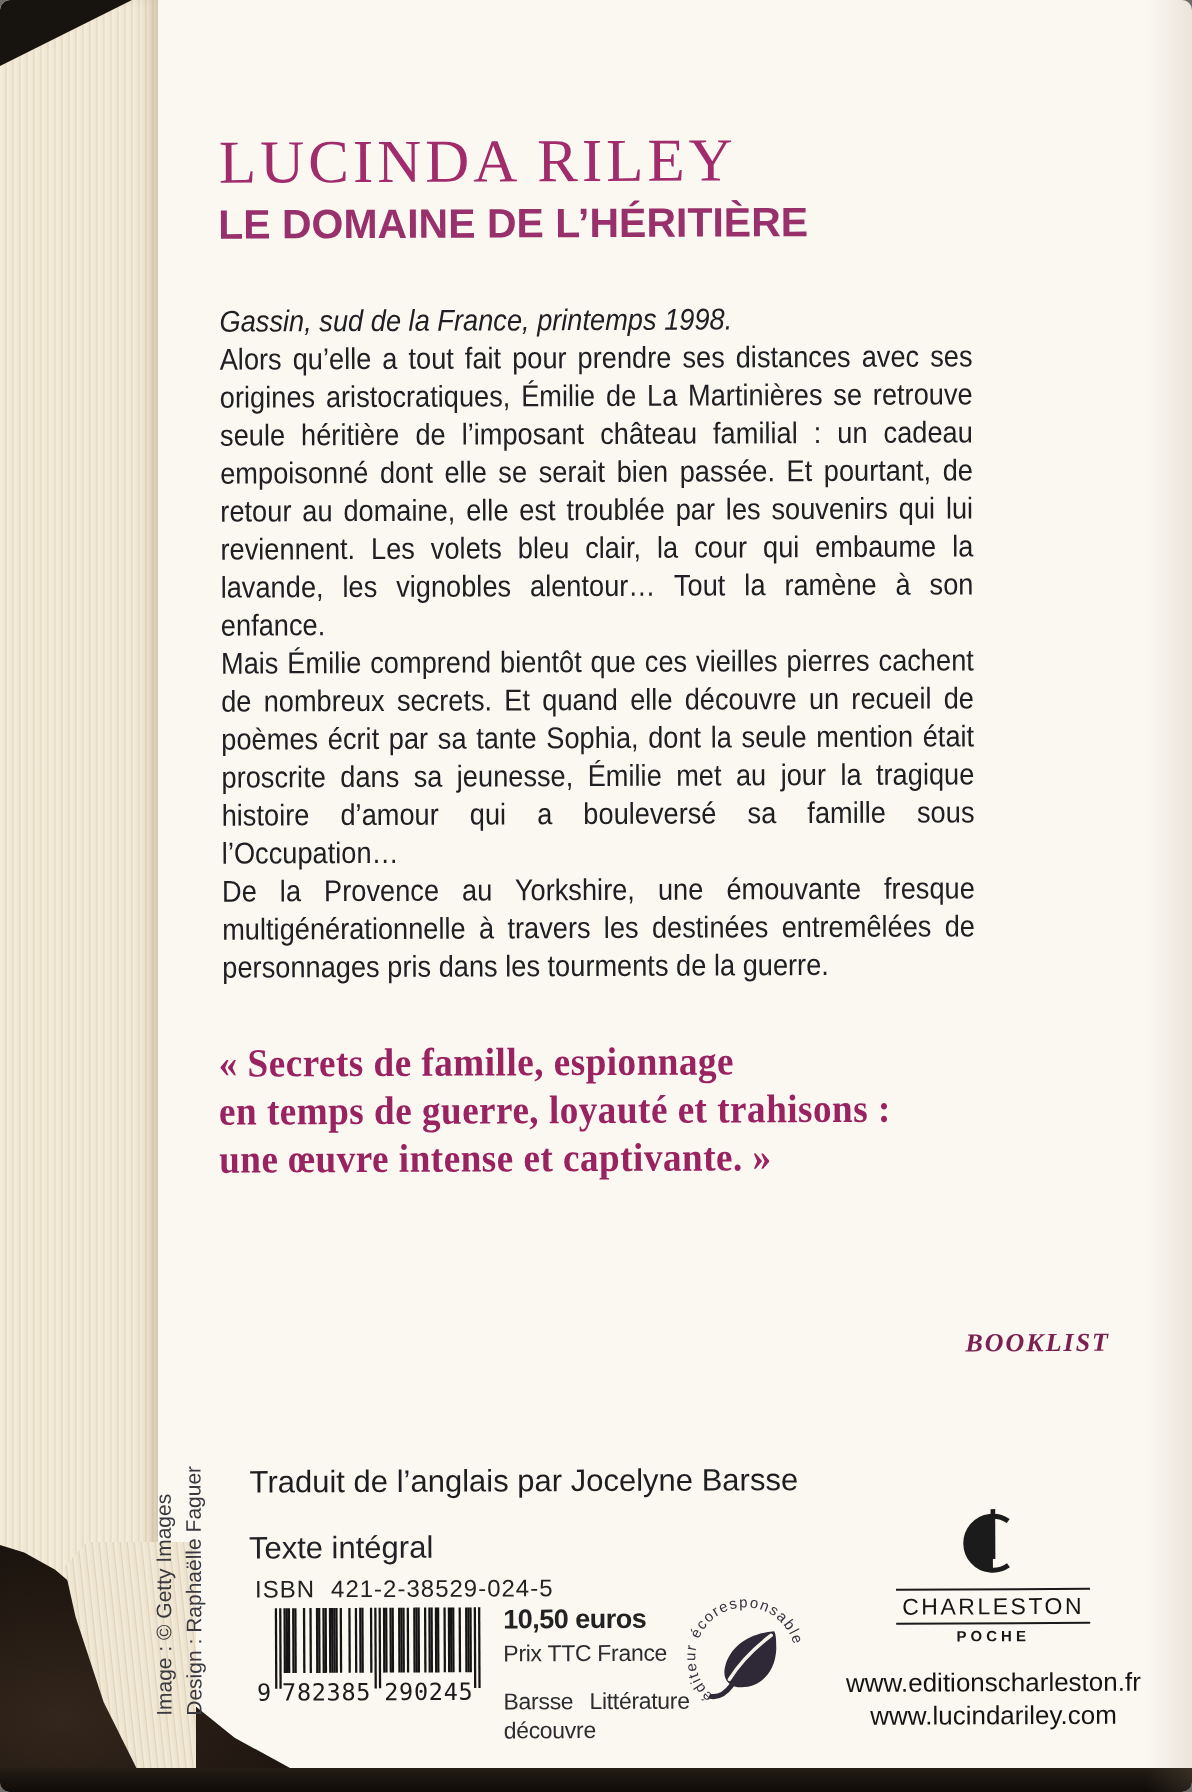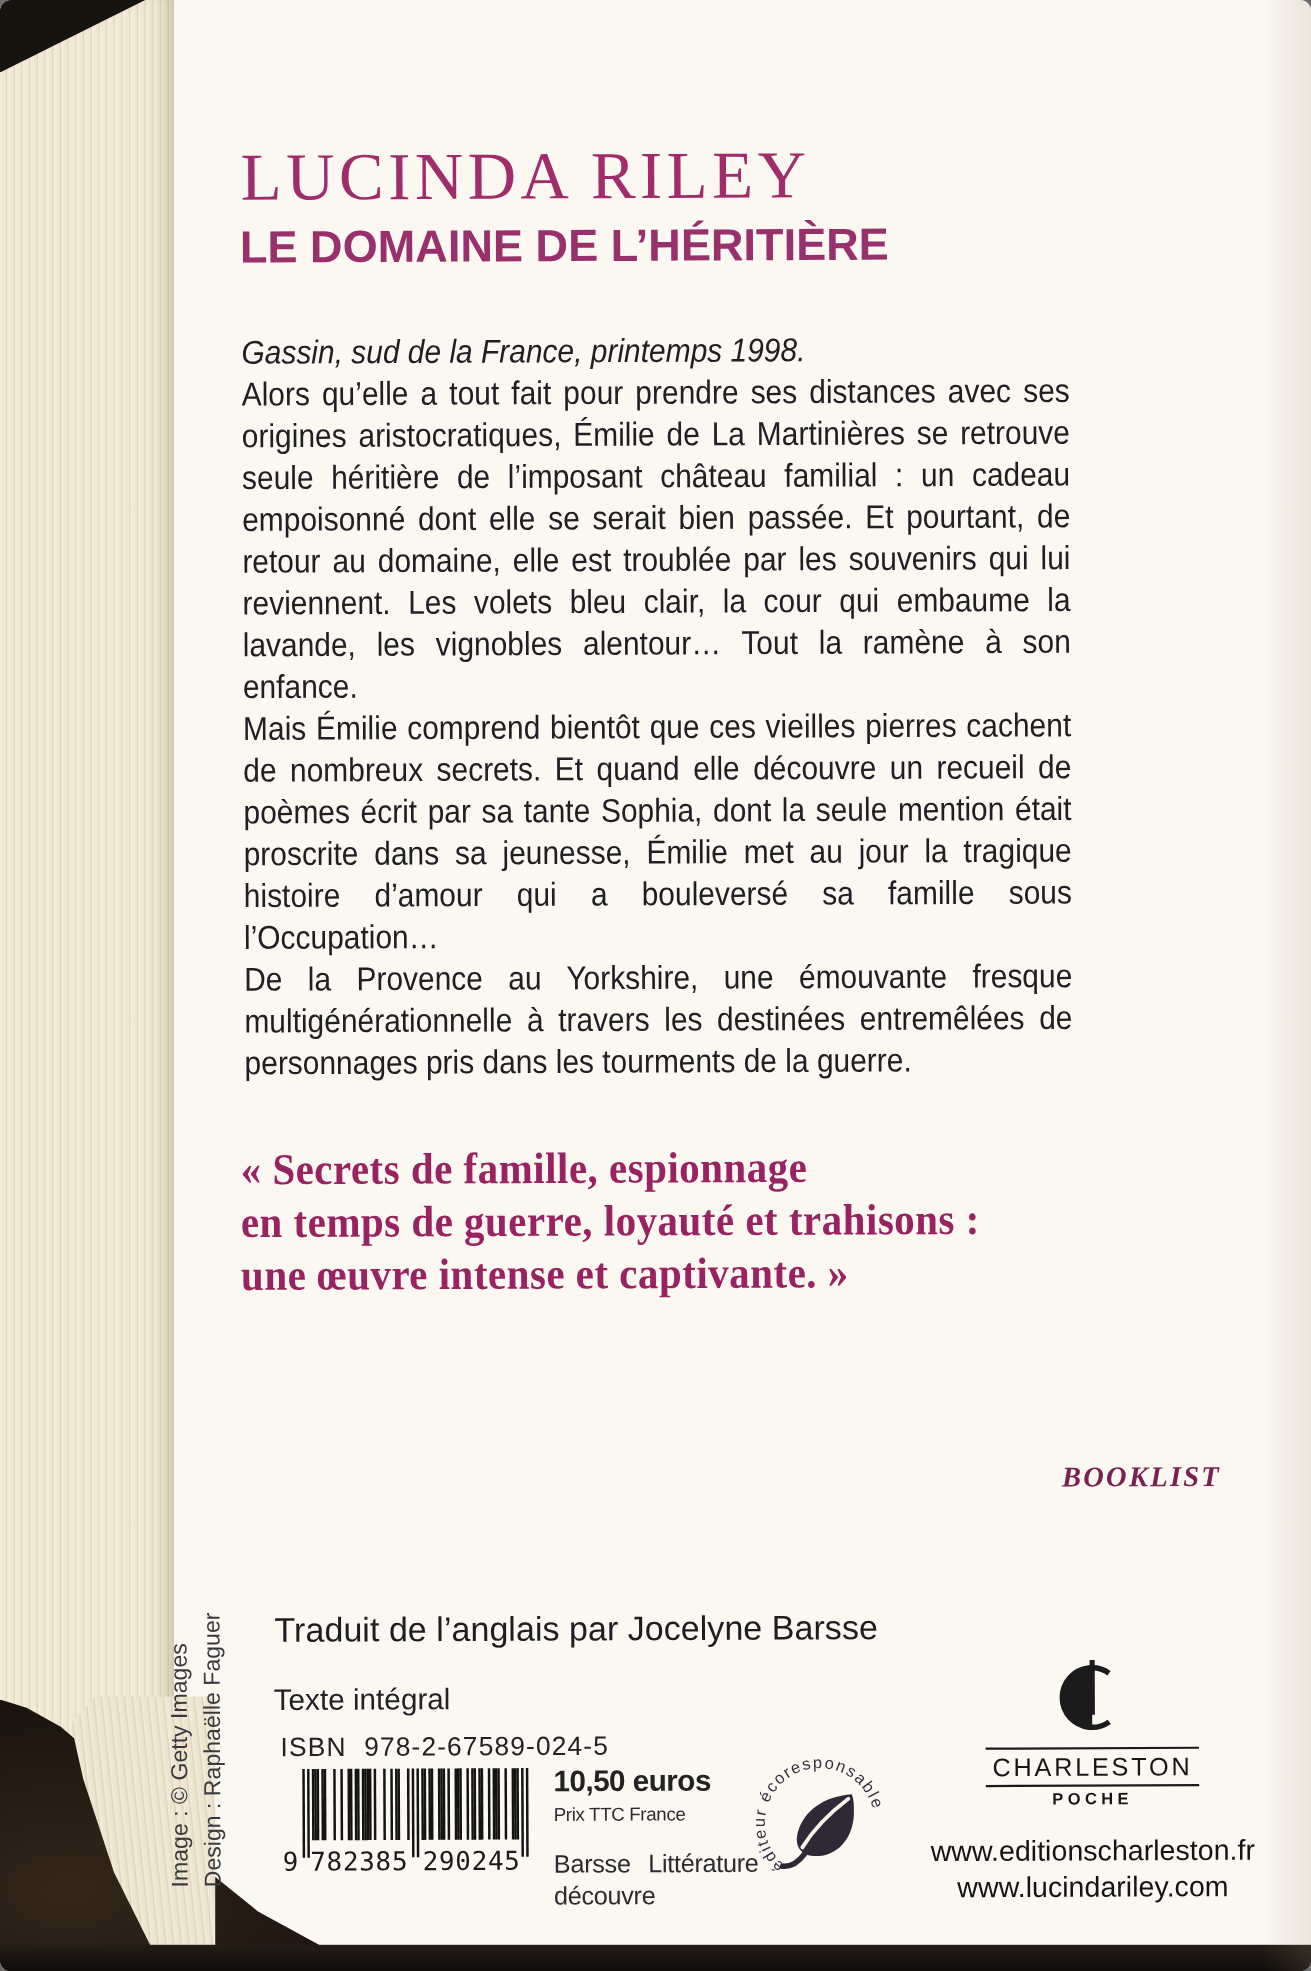--- a/index.html
+++ b/index.html
@@ -69,31 +69,31 @@
   }
   .quote div{white-space:nowrap;}
   .attribution{
     left:700px;top:1330px;width:408px;text-align:right;
     font-family:"Liberation Serif",serif;font-style:italic;font-weight:700;
     font-size:26px;letter-spacing:2px;color:#7a2152;
   }
 
   
   .translator{left:247px;top:1463px;font-size:31px;color:#1e1e20;white-space:nowrap;}
-  .edition-note{left:246px;top:1529px;font-size:27px;color:#222226;}
+  .edition-note{left:246px;top:1529px;font-size:31px;color:#222226;}
   .isbn-row{left:252px;top:1574px;font-size:24px;letter-spacing:1px;color:#222;}
   .isbn-row .isbn{margin-left:16px;}
 
   .barcode{left:254px;top:1604px;}
   .barcode rect{fill:#141414;}
   .bc-digit{font-family:"DejaVu Sans Mono",monospace;font-size:24px;fill:#1b1b1b;}
 
   .price-block{left:500px;top:1604px;color:#2c2c30;}
   .price{font-weight:700;font-size:27px;letter-spacing:-.5px;color:#222;white-space:nowrap;}
-  .tax{font-size:17px;margin-top:5px;letter-spacing:-.3px;}
+  .tax{font-size:23px;margin-top:5px;letter-spacing:-.3px;}
   .shelf{margin-top:20px;font-size:23px;line-height:29px;letter-spacing:-.3px;}
   .shelf .l1{word-spacing:10px;}
 
   .eco{left:676px;top:1594px;}
   .eco-text{font-family:"Liberation Sans",sans-serif;font-size:15px;letter-spacing:1.5px;fill:#35303e;}
 
   .publisher{left:822px;top:1504px;width:336px;text-align:center;color:#161616;}
   .publisher .logo{display:block;margin:0 auto 4px;}
   .pubname{
     display:inline-block;border-top:2px solid #1a1a1a;border-bottom:2px solid #1a1a1a;
@@ -134,21 +134,21 @@
     <div class="abs quote">
       <div>« Secrets de famille, espionnage</div>
       <div>en temps de guerre, loyauté et trahisons :</div>
       <div>une œuvre intense et captivante. »</div>
     </div>
     <div class="abs attribution">BOOKLIST</div>
 
     <div class="abs translator">Traduit de l’anglais par Jocelyne Barsse</div>
     <div class="abs edition-note">Texte intégral</div>
     <div class="abs isbn-row">
-      <span>ISBN</span><span class="isbn">978-2-67589-024-5</span>
+      <span>ISBN</span><span class="isbn">421-2-38529-024-5</span>
     </div>
 
     <div class="abs barcode">
       <svg width="228" height="100" viewBox="0 0 232 100">
         <g id="barcode-bars">
             <rect x="18.00" y="2" width="2.30" height="82"></rect>
             <rect x="22.40" y="2" width="2.30" height="82"></rect>
             <rect x="26.80" y="2" width="2.30" height="66"></rect>
             <rect x="29.00" y="2" width="2.30" height="66"></rect>
             <rect x="31.20" y="2" width="2.30" height="66"></rect>

